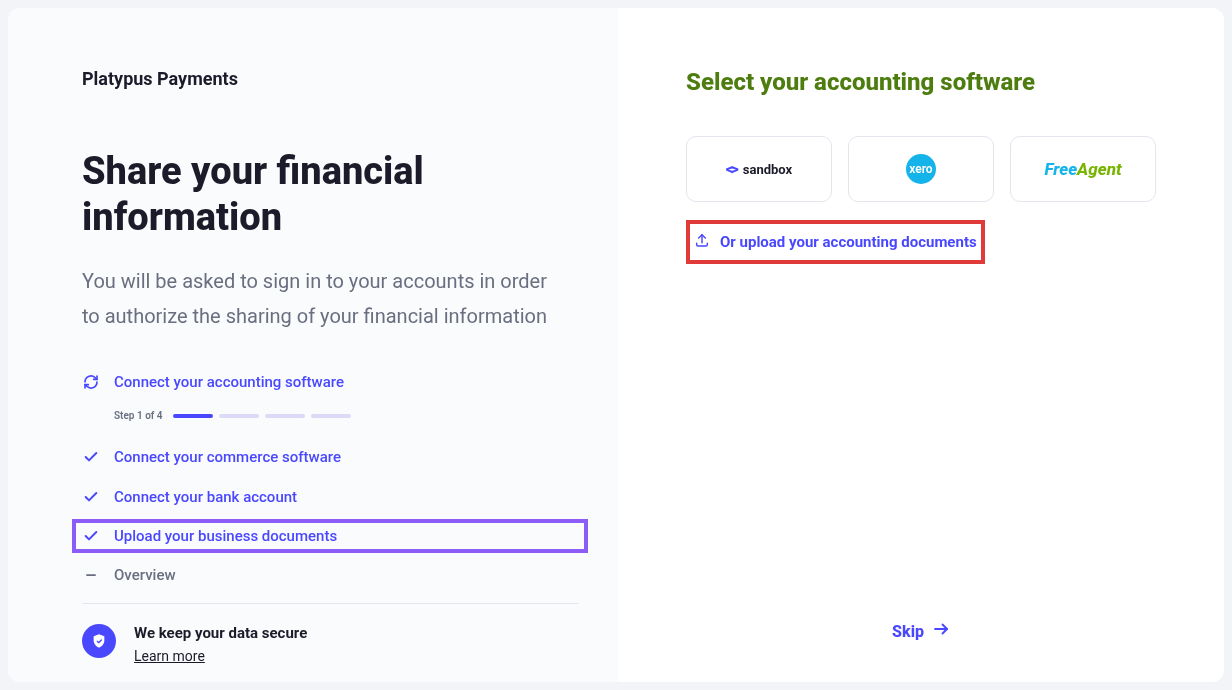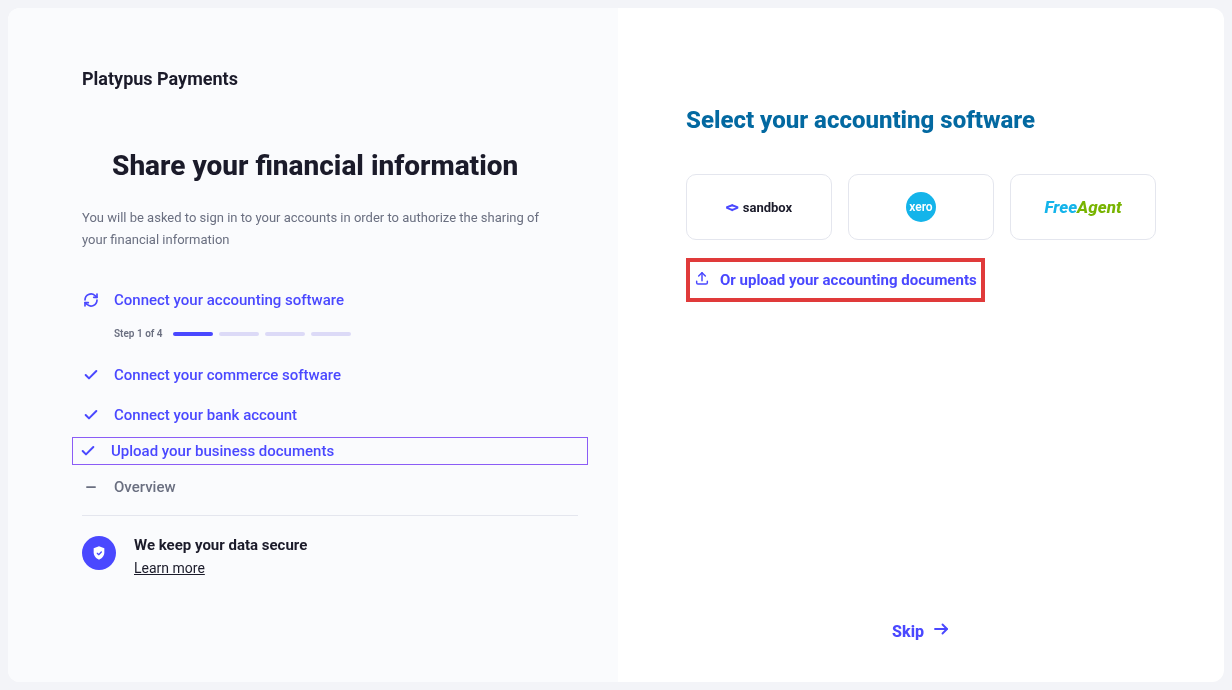--- a/index.html
+++ b/index.html
@@ -31,29 +31,28 @@
     display: flex;
     flex-direction: column;
   }
   .brand {
     font-size: 18px;
     font-weight: 700;
     color: #1b1b2a;
     margin-bottom: 60px;
   }
   .heading {
-    font-size: 28px;
+    font-size: 38px;
     font-weight: 800;
     color: #1b1b2a;
     line-height: 1.2;
     margin-bottom: 24px;
-    margin-left: 30px;
   }
   .subtext {
-    font-size: 13px;
+    font-size: 20px;
     color: #6a6f80;
     line-height: 1.75;
     margin-bottom: 28px;
     max-width: 480px;
   }
   .steps { list-style: none; }
   .step-row {
     display: flex;
     align-items: center;
     gap: 14px;
@@ -66,21 +65,21 @@
     width: 18px;
     height: 18px;
     display: flex;
     align-items: center;
     justify-content: center;
     color: #4a48ff;
   }
   .step-row.muted { color: #6a6f80; }
   .step-row.muted .icon-slot { color: #6a6f80; }
   .step-highlight {
-    border: 1px solid #8b5cf6;
+    border: 4px solid #8b5cf6;
     padding: 4px 6px;
     margin: 2px -10px;
   }
   .step-progress {
     display: flex;
     align-items: center;
     gap: 10px;
     padding: 8px 0 16px 32px;
     font-size: 10px;
     color: #6a6f80;
@@ -120,23 +119,22 @@
   }
   .secure-text .learn {
     font-size: 14px;
     color: #1b1b2a;
     text-decoration: underline;
     cursor: pointer;
   }
   .right-heading {
     font-size: 24px;
     font-weight: 800;
-    color: #0369a1;
+    color: #4d7c0f;
     margin-bottom: 40px;
-    margin-top: 38px;
   }
   .software-grid {
     display: flex;
     gap: 16px;
     margin-bottom: 18px;
   }
   .software-card {
     flex: 1;
     height: 66px;
     border: 1px solid #e4e6ee;

